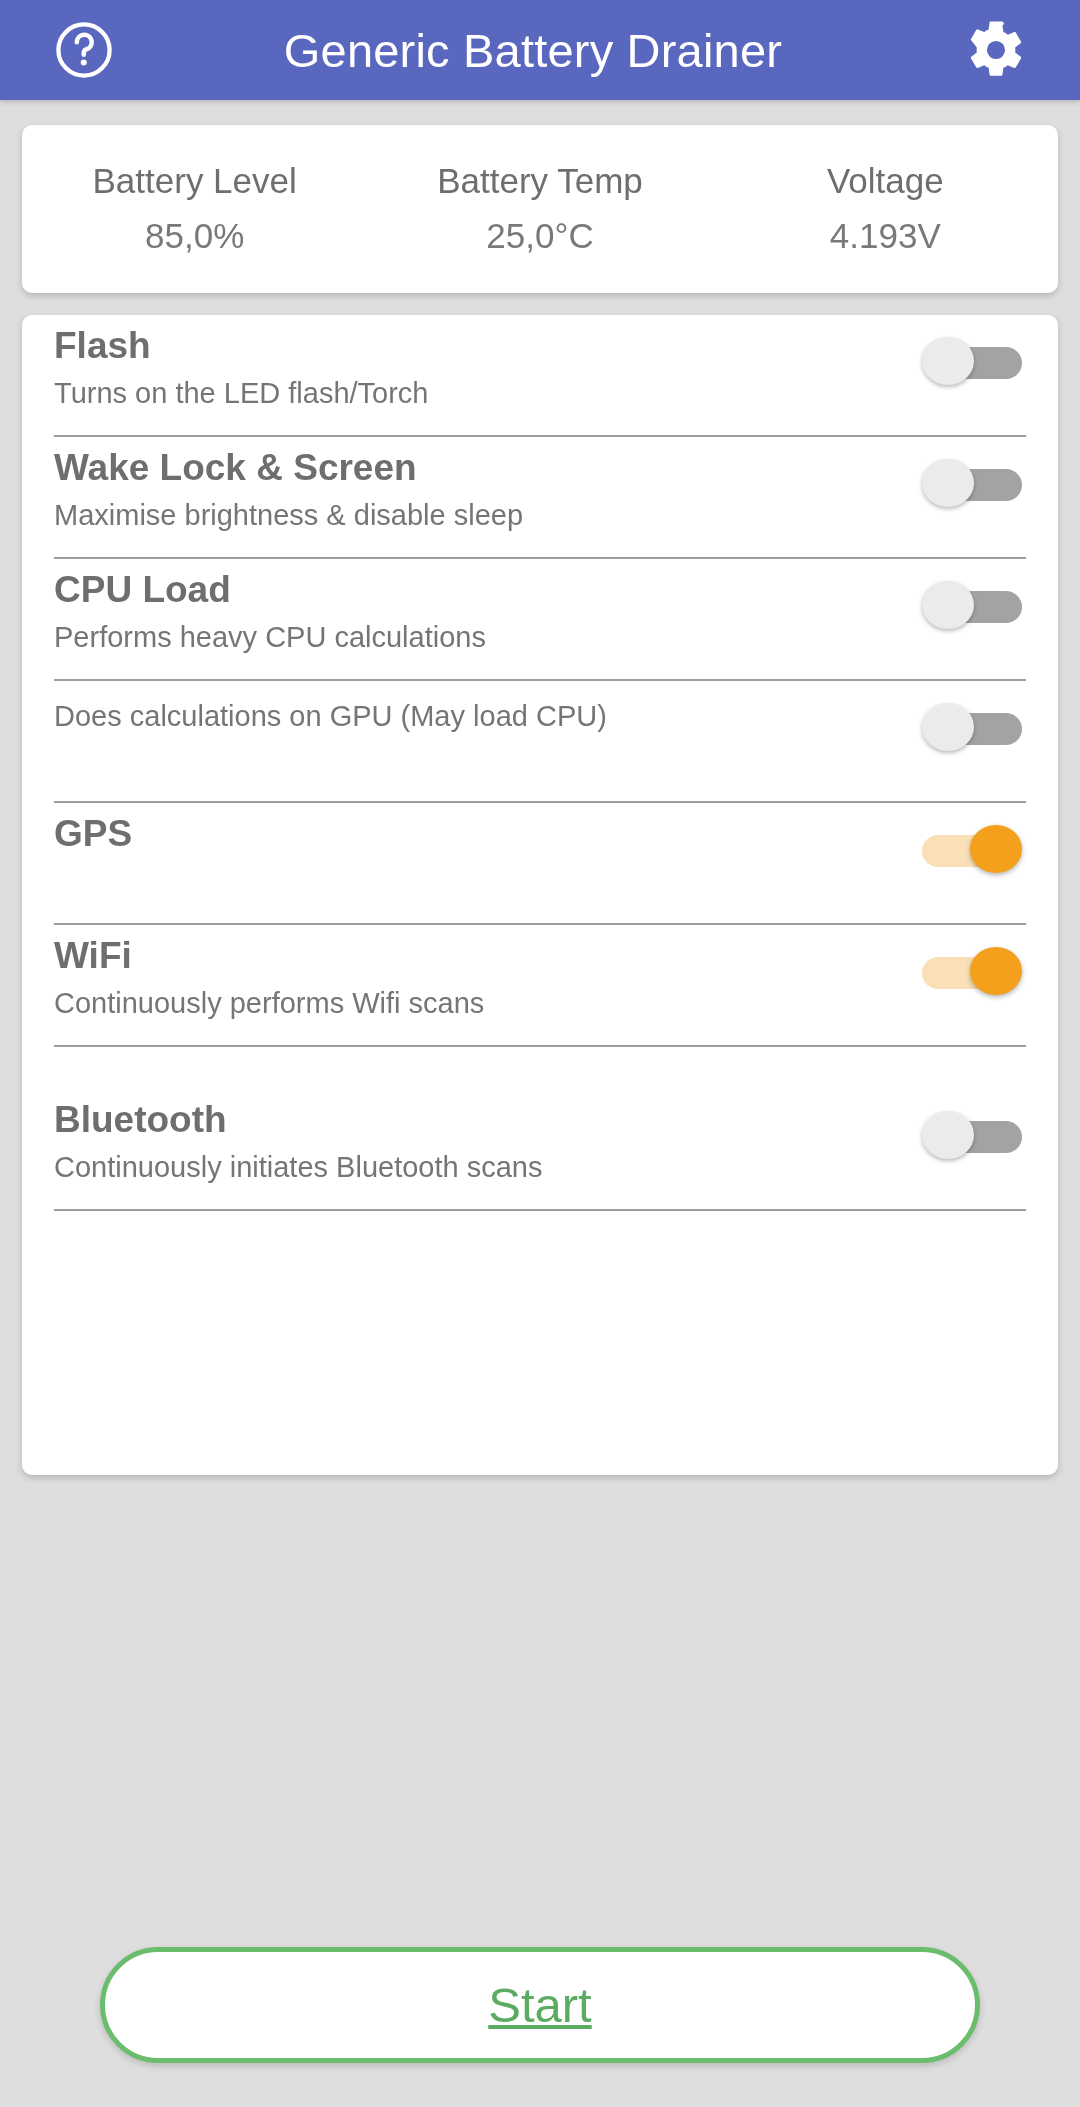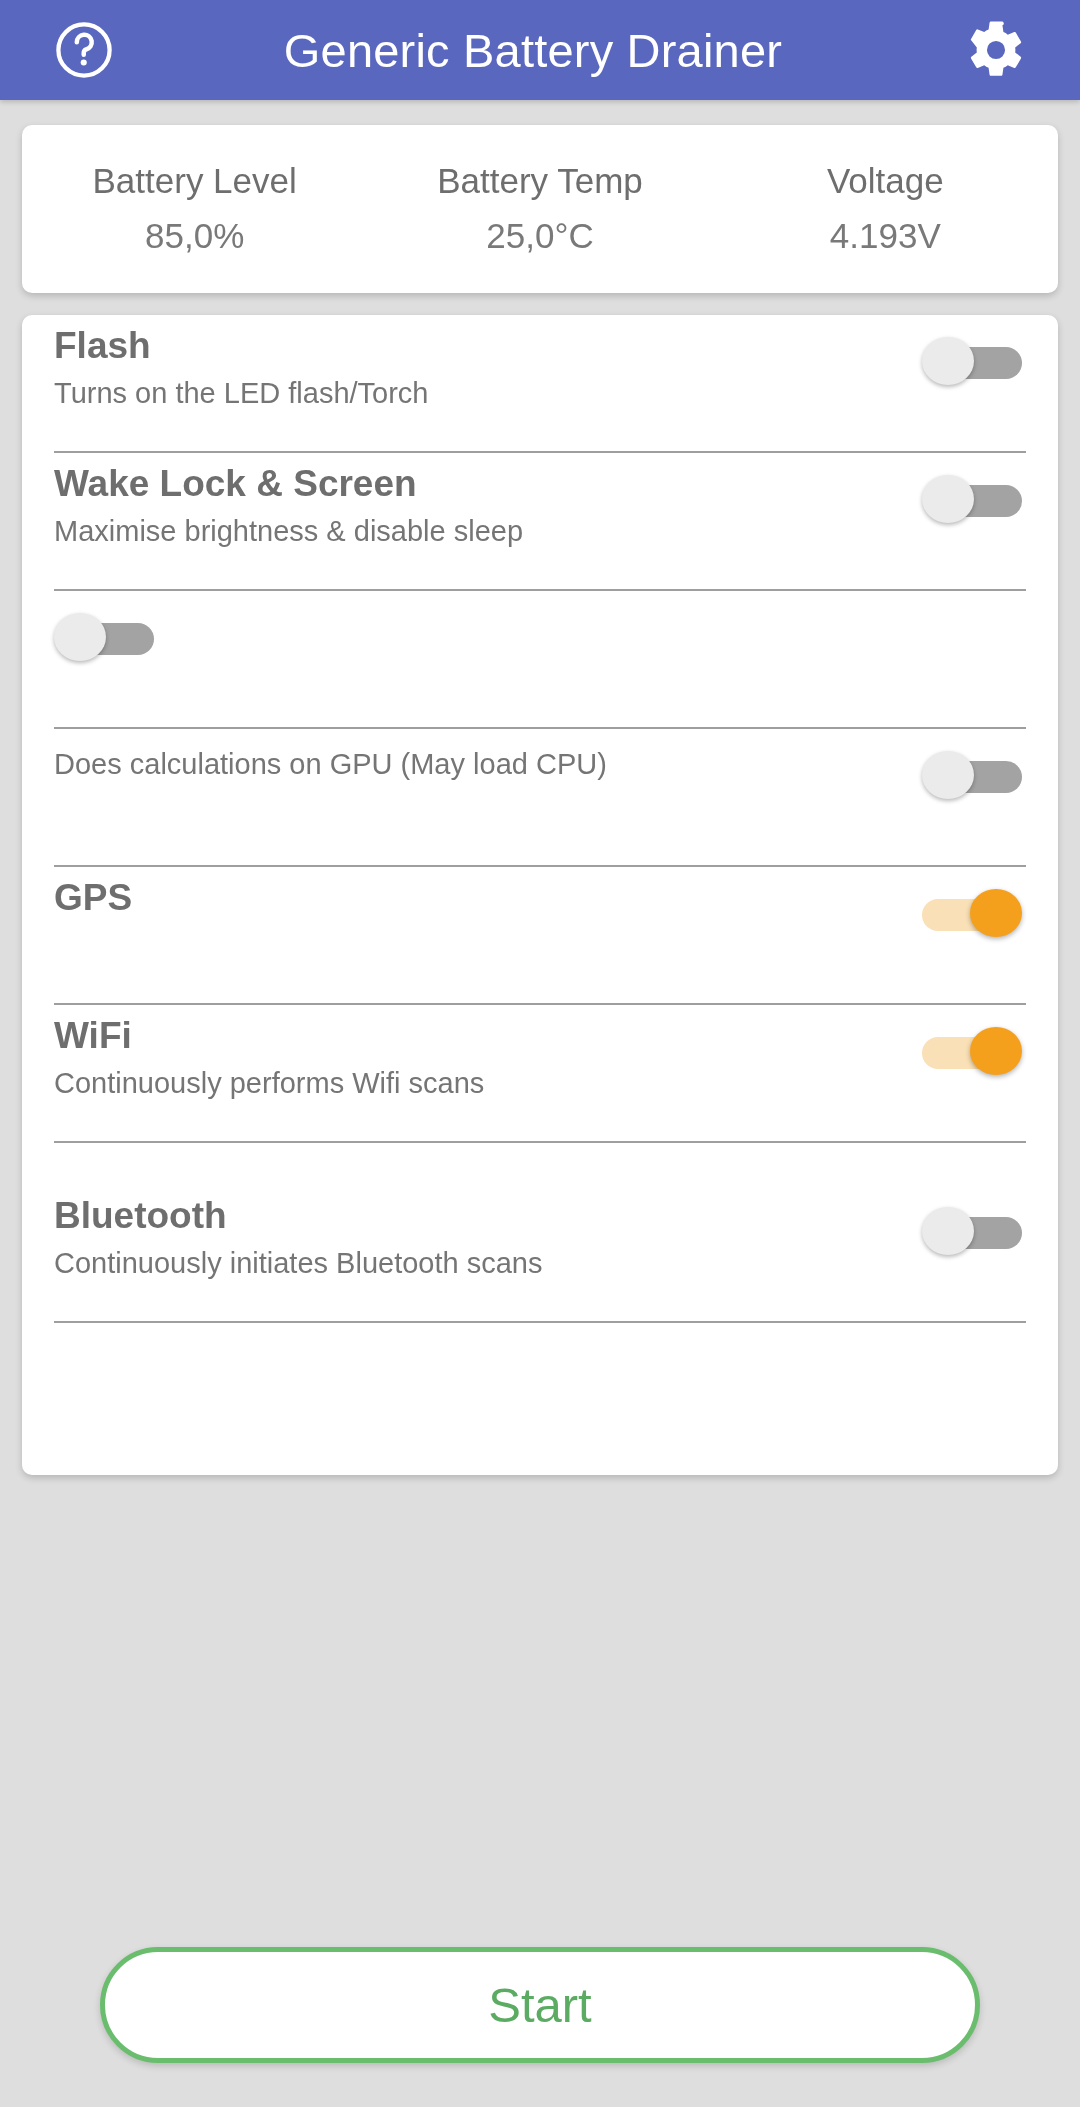--- a/index.html
+++ b/index.html
@@ -83,21 +83,21 @@
     padding: 0 0;
     box-sizing: border-box;
     overflow: hidden;
   }
   .list-inner { padding: 0 32px; }
 
   .list-row {
     display: flex;
     align-items: flex-start;
     position: relative;
-    height: 138px;
+    height: 122px;
     border-bottom: 2px solid #9e9e9e;
     box-sizing: border-box;
   }
   .list-row:last-child { border-bottom: 2px solid #9e9e9e; margin-top: 42px; }
 
   .row-text {
     flex: 1 1 auto;
     padding-top: 10px;
     min-width: 0;
   }
@@ -174,20 +174,21 @@
     border-radius: 60px;
     color: #5cab62;
     font-size: 49px;
     font-family: "Liberation Sans", sans-serif;
     display: flex;
     align-items: center;
     justify-content: center;
     box-shadow: 0 3px 7px rgba(0,0,0,0.16);
     box-sizing: border-box;
     cursor: pointer;
+    text-decoration: underline;
   }
 </style>
 </head>
 <body>
 
 <div class="appbar">
   <div class="appbar-icon left">
     <svg width="64" height="64" viewBox="0 0 24 24">
       <circle cx="12" cy="12" r="9.6" fill="none" stroke="#ffffff" stroke-width="1.6"></circle>
       <path d="M9.3 9.1a2.8 2.8 0 1 1 3.5 2.7c-.6.2-.9.8-.9 1.4v.6" fill="none" stroke="#ffffff" stroke-width="1.7" stroke-linecap="round"></path>
@@ -238,20 +239,24 @@
         <div class="row-title">Wake Lock &amp; Screen</div>
         <div class="row-sub">Maximise brightness &amp; disable sleep</div>
       </div>
       <div class="switch off">
         <div class="switch-track"></div>
         <div class="switch-thumb"></div>
       </div>
     </div>
 
     <div class="list-row">
+      <div class="row-text">
+        <div class="row-title">CPU Load</div>
+        <div class="row-sub">Performs heavy CPU calculations</div>
+      </div>
       <div class="switch off">
         <div class="switch-track"></div>
         <div class="switch-thumb"></div>
       </div>
     </div>
 
     <div class="list-row">
       <div class="row-text">
         <div class="row-sub">Does calculations on GPU (May load CPU)</div>
       </div>

